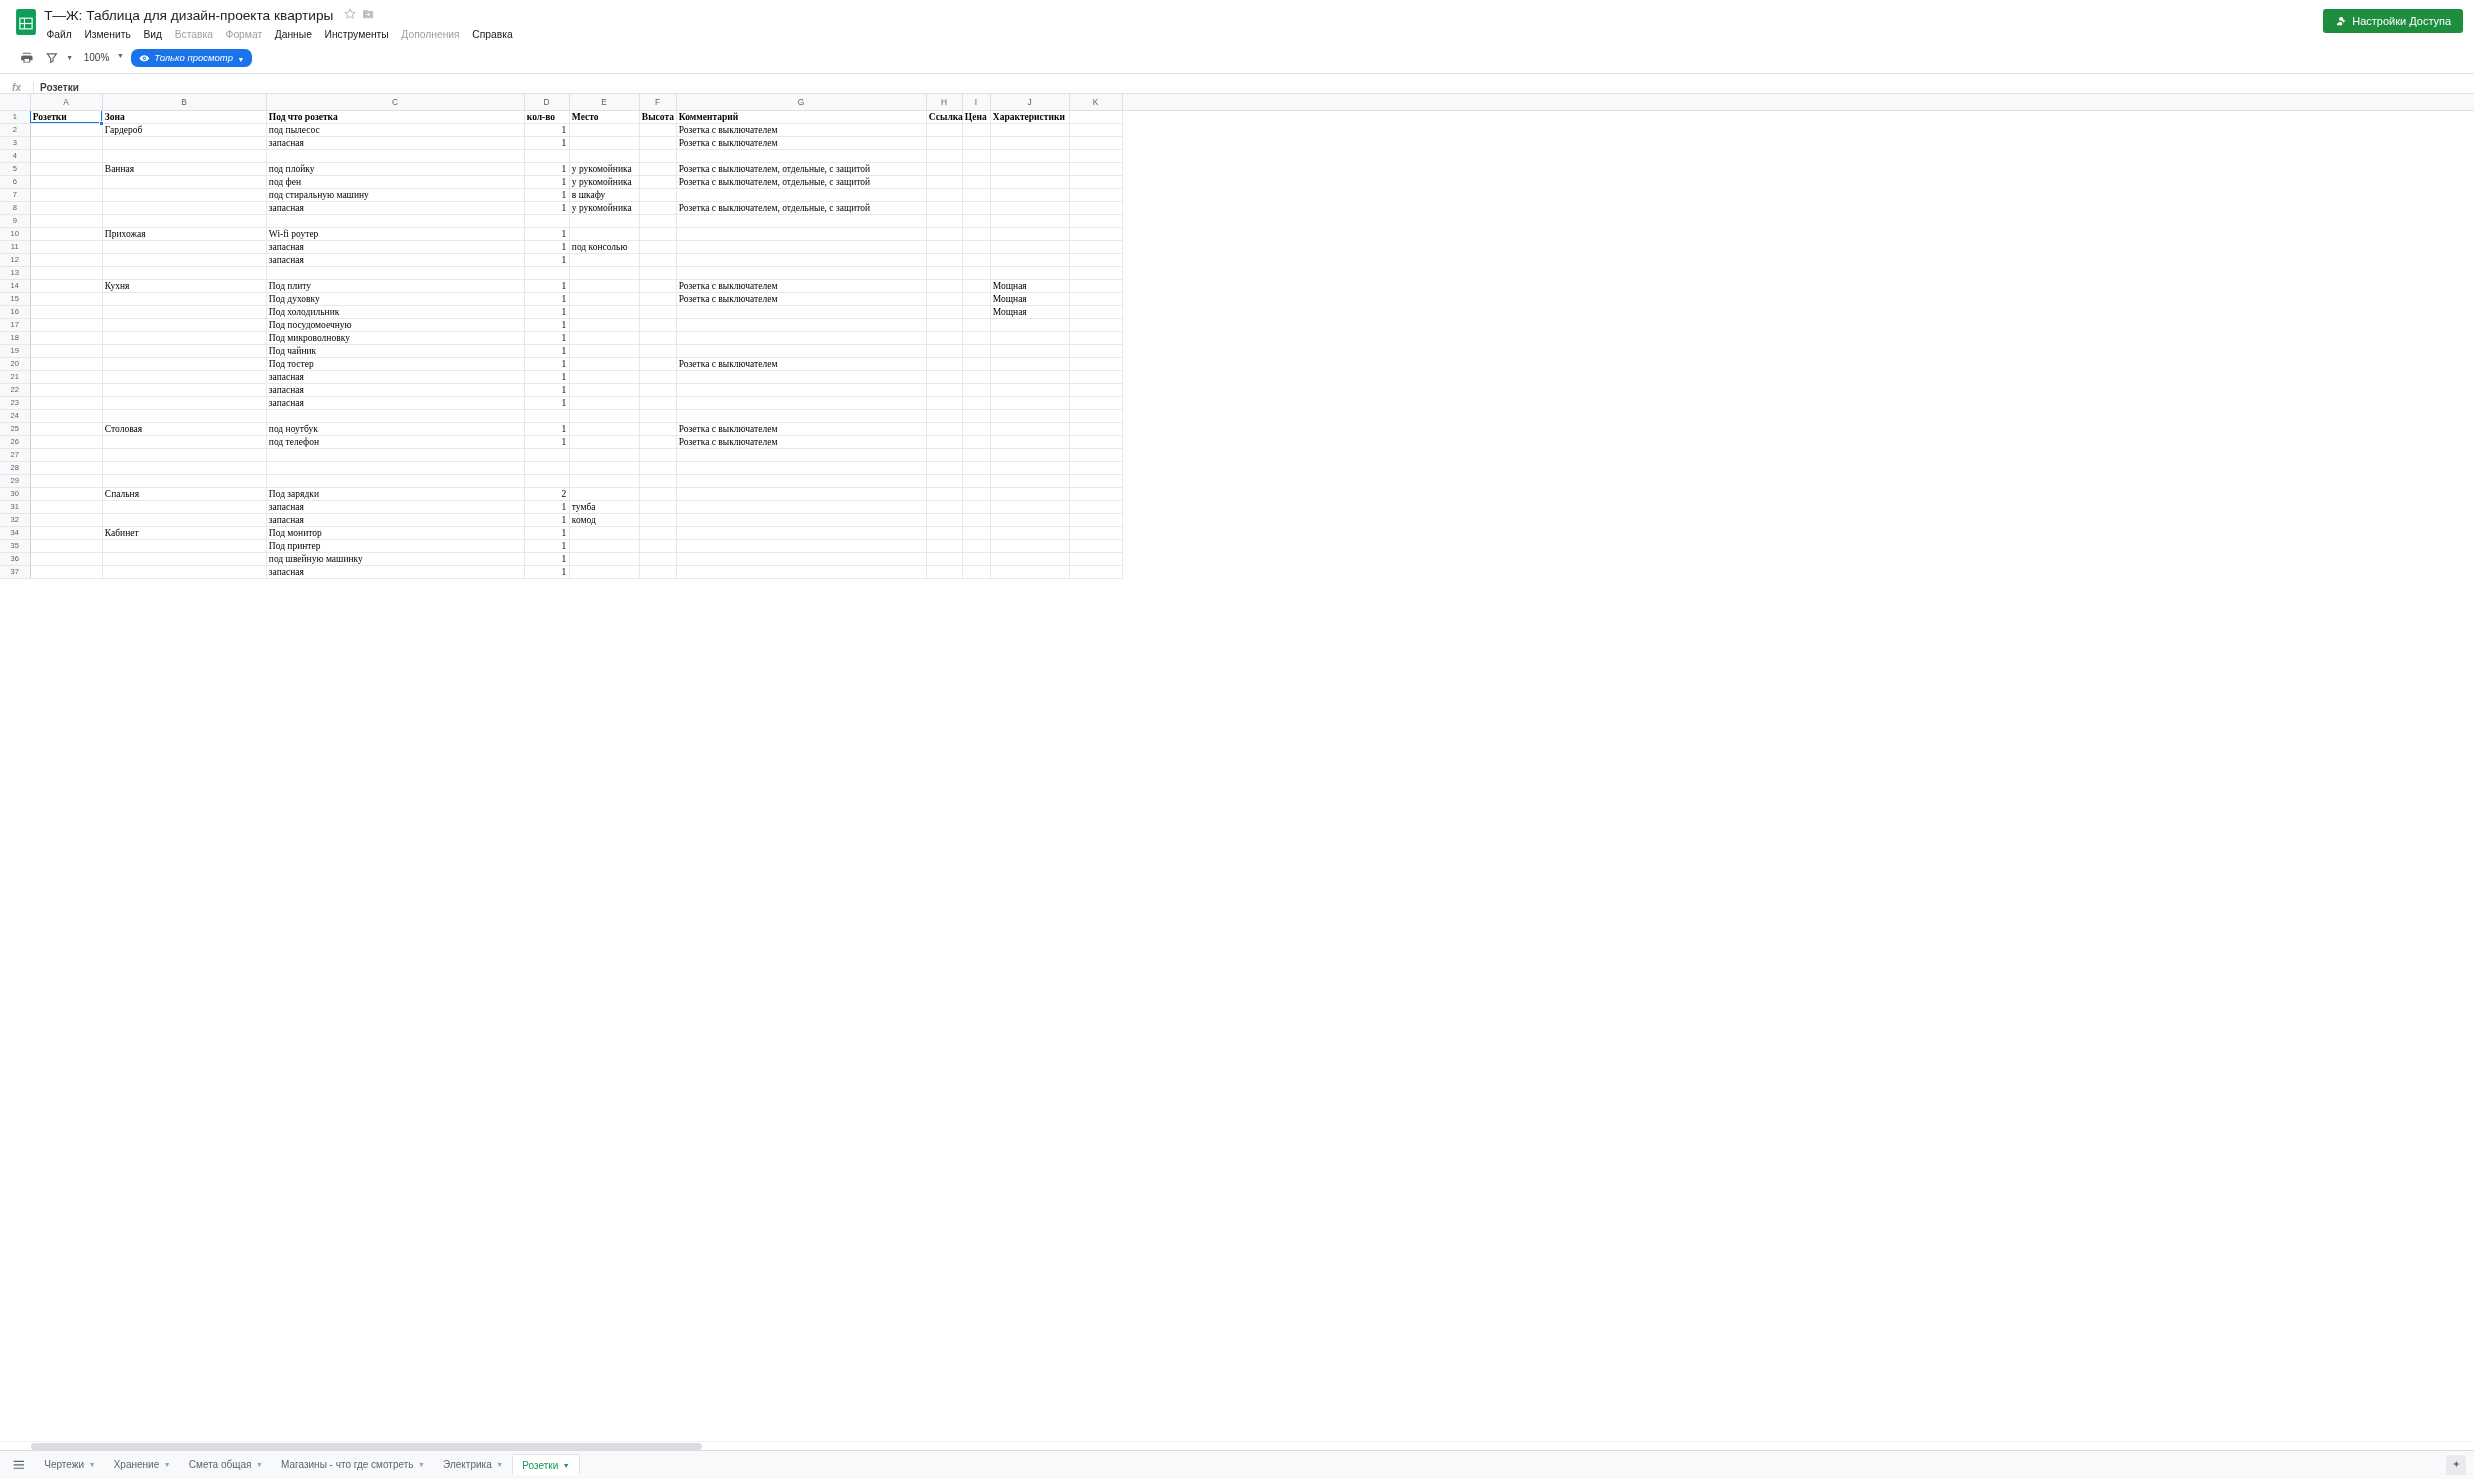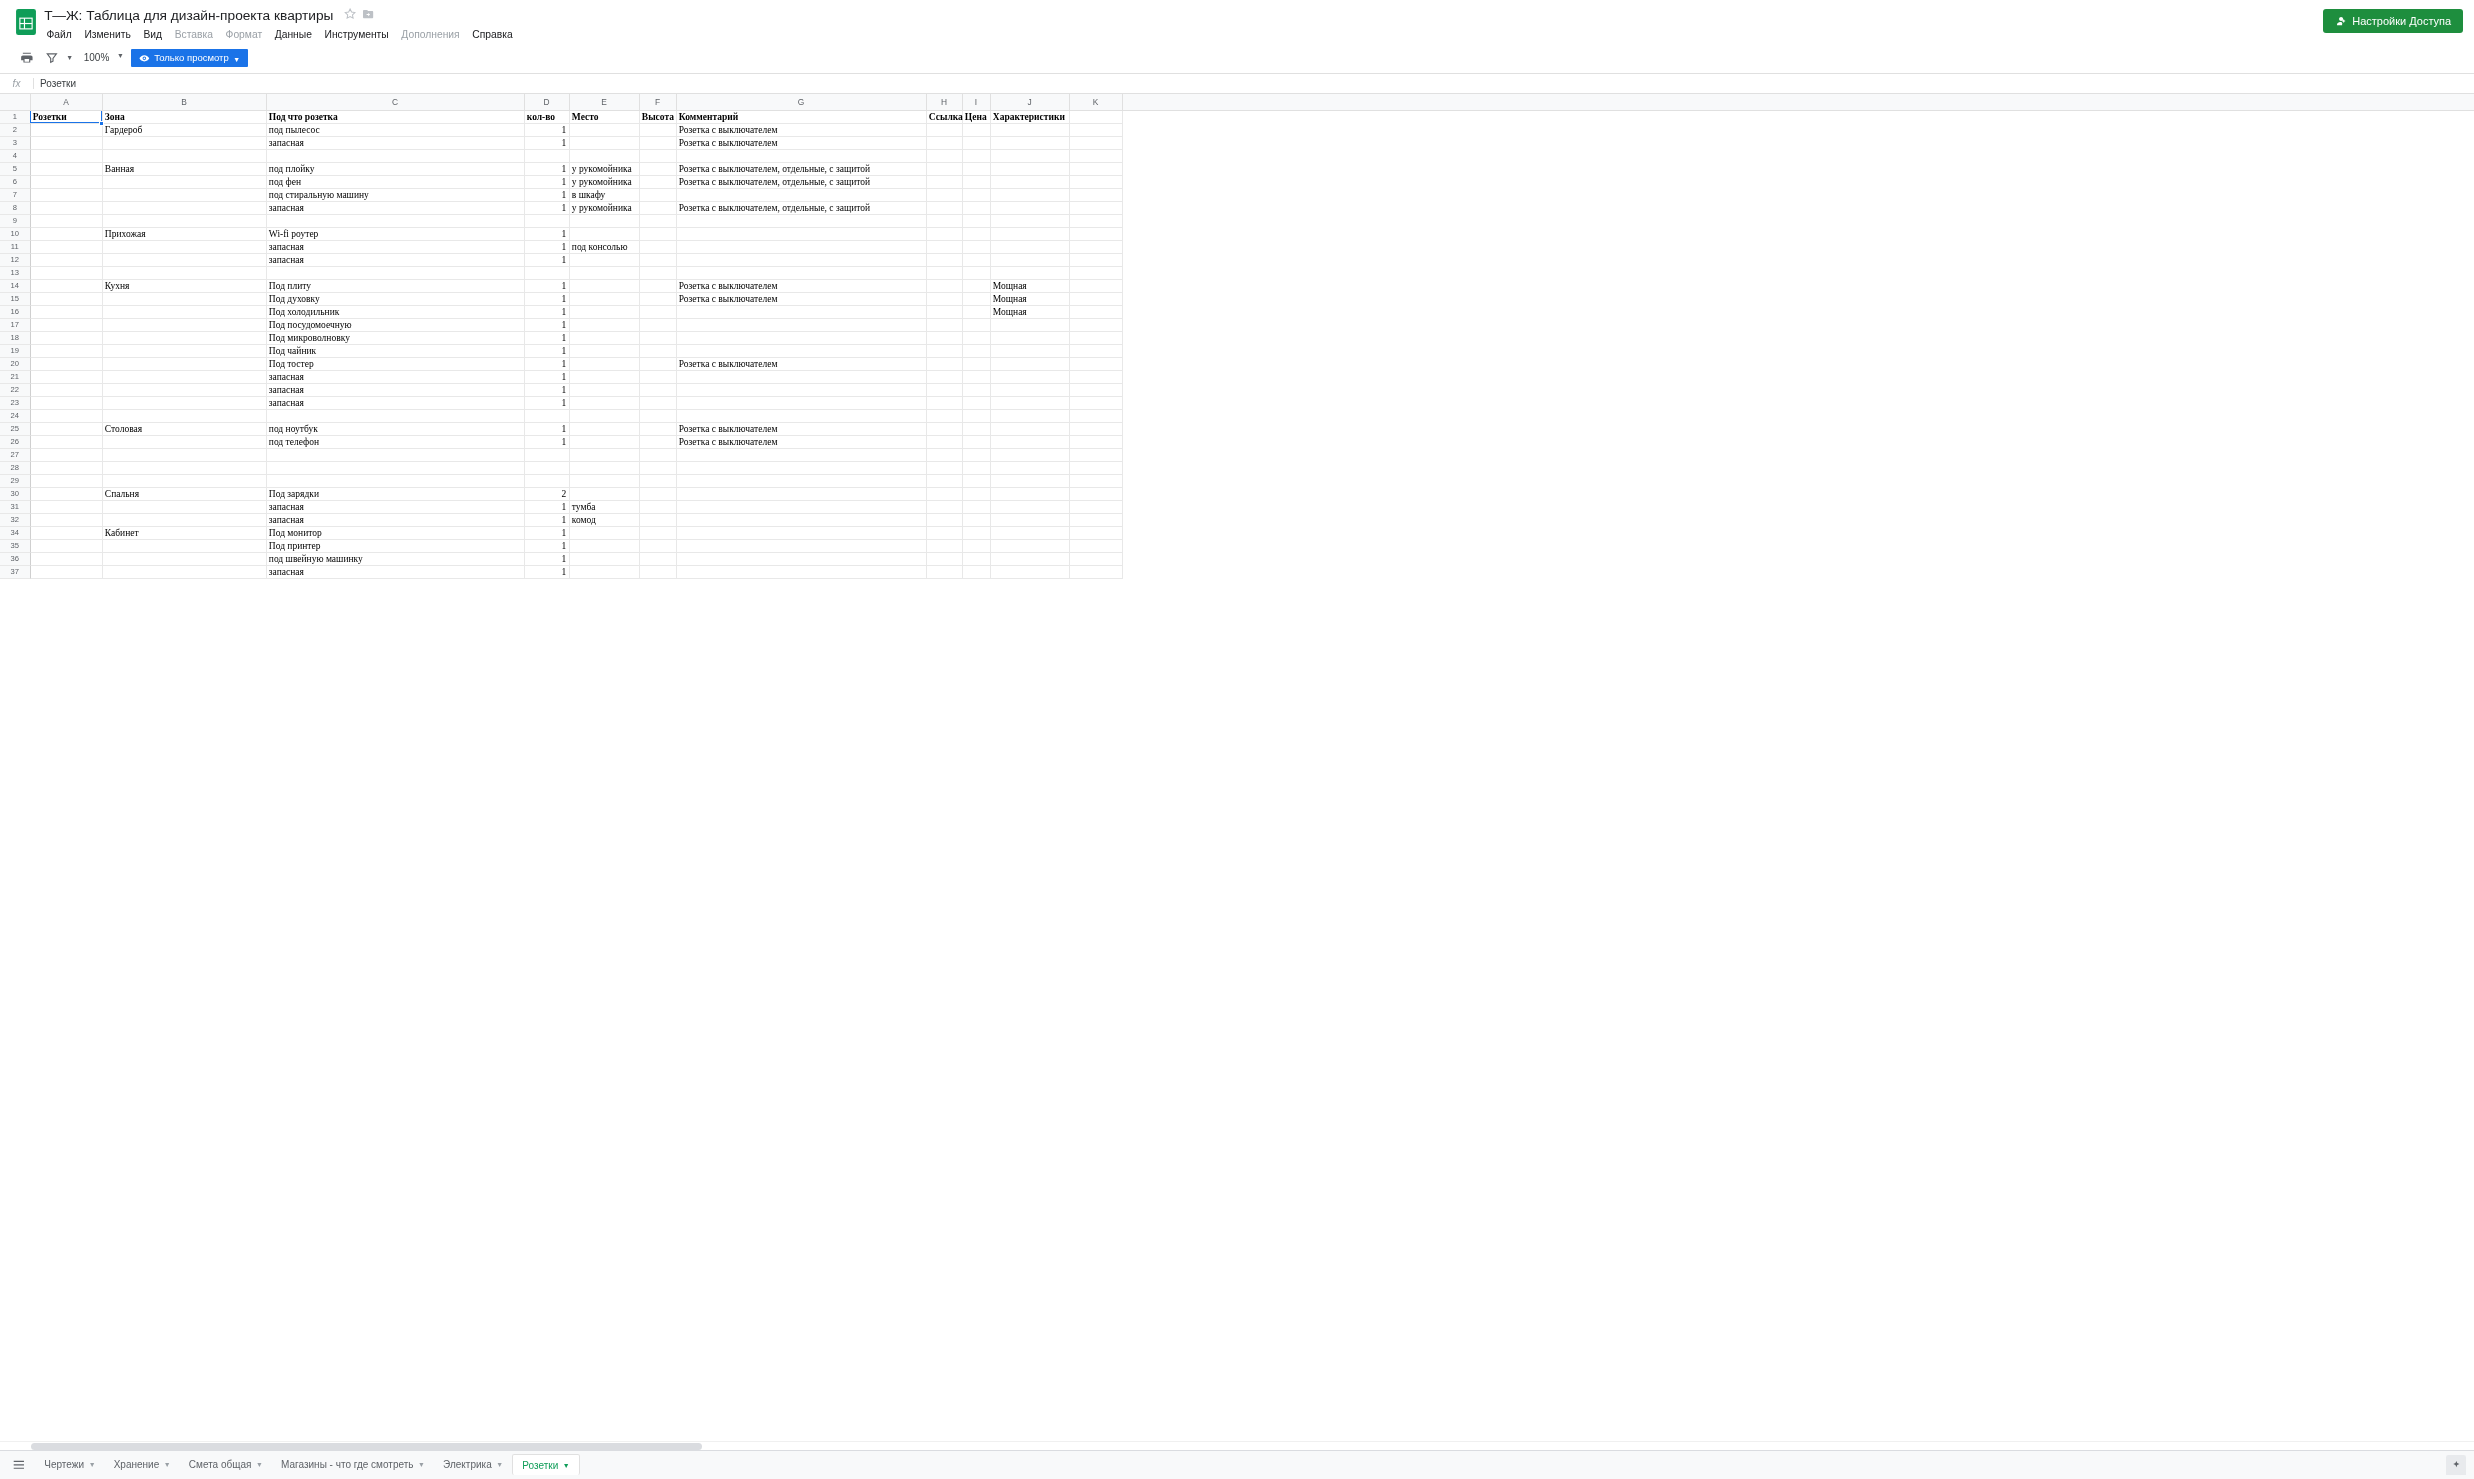--- a/index.html
+++ b/index.html
@@ -20,25 +20,25 @@
 .menu-item.disabled { color: #9aa0a6; }
 .header-right { display: flex; align-items: center; gap: 7.6px; padding-top:3px;}
 .share-button { background: #1e8e3e; color: #fff; border: none; border-radius: 3px; padding: 6.1px 12.2px; font-size: 11px; font-weight: 500; display: flex; align-items: flex-end; gap: 5.3px; cursor:pointer;}
 .share-button svg { width:12.2px; height:12.2px; fill:#fff;}
 
 
 .toolbar { display: flex; align-items: center; gap: 4.6px; padding: 4.6px 9.1px 4.6px 17px; border-bottom: 0.8px solid #e0e0e0; }
 .tbtn { width:20px; height:20px; display:flex; align-items:center; justify-content:center; color:#5f6368; border-radius:2.3px;}
 .tbtn svg { width:13.7px; height:13.7px;}
 .zoom { font-size: 10px; color:#3c4043; padding:0 3px 0 6.1px; display:flex; gap:7.6px;}
-.viewonly { background:#1a73e8; color:#fff; border:none; border-radius:1px; font-size:9.5px; padding:3.8px 7.6px; display:flex; align-items:flex-end; gap:4.6px; cursor:pointer;}
+.viewonly { background:#1a73e8; color:#fff; border:none; border-radius:7px; font-size:9.5px; padding:3.8px 7.6px; display:flex; align-items:flex-end; gap:4.6px; cursor:pointer;font-style:italic;}
 .viewonly svg { width:10.7px; height:10.7px; fill:#fff;}
 
 
-.formula-bar { display:flex; align-items:center; border-bottom:0.8px solid #e0e0e0; height:20px; }
+.formula-bar { display:flex; align-items:flex-end; border-bottom:0.8px solid #e0e0e0; height:20px;font-weight:bold; }
 .fx { width:34px; text-align:center; font-style:italic; color:#9aa0a6; border-right:0.8px solid #e0e0e0; font-size:10px;}
 .fcontent { padding:0 6.1px; color:#3c4043; font-size:10px; }
 
 
 .grid-wrap { flex:1 1 auto; overflow:hidden; display:flex; flex-direction:column; }
 .col-headers { display:flex; height:17px; background:#f8f9fa; border-bottom:0.8px solid #e0e0e0; font-size:8.4px; color:#5f6368; flex:0 0 17px;}
 .corner { width:30.5px; flex:0 0 30.5px; border-right:0.8px solid #e0e0e0; background:#f8f9fa;}
 .ch { flex:0 0 auto; display:flex; align-items:center; justify-content:center; border-right:0.8px solid #e0e0e0;}
 .body-scroll { flex:1 1 auto; overflow:auto; }
 .body-inner { position:relative; }

